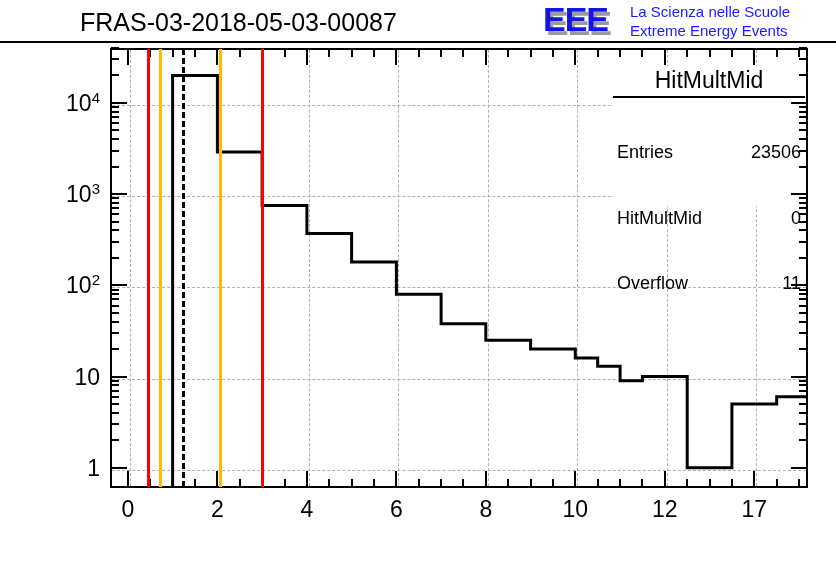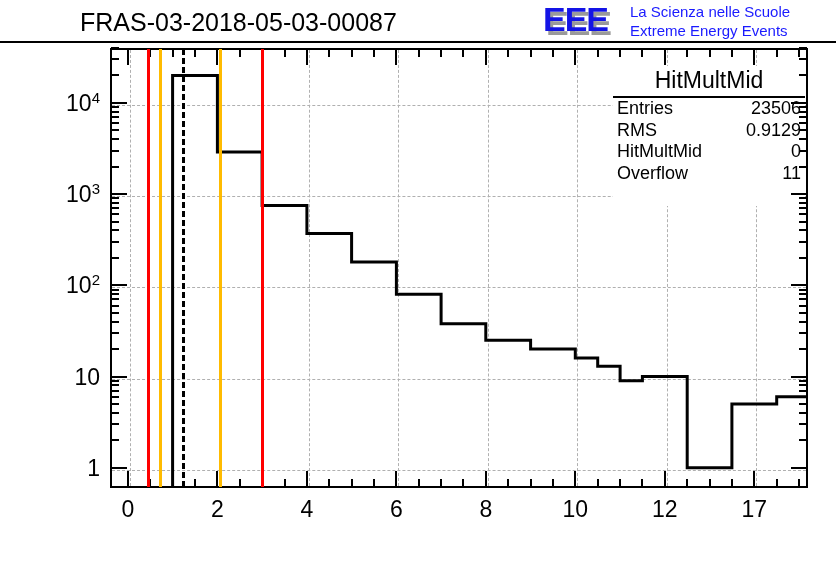--- a/index.html
+++ b/index.html
@@ -73,21 +73,21 @@
     position:absolute;left:613px;top:66px;width:192px;height:140px;
     background:#fff;font-size:18px;color:#000;
     box-sizing:border-box;
   }
   #stats .st-title{
     text-align:center;padding-top:1px;padding-bottom:2px;
     border-bottom:2px solid #000;font-size:23px;
   }
   #stats .st-row{
     display:flex;justify-content:space-between;
-    padding:0 4px;line-height:21.5px;
+    padding:0 4px;line-height:21.5px;margin-top:44px;
   }
 </style>
 </head>
 <body>
 
 <div id="canvas">
 
   <div class="title">FRAS-03-2018-05-03-00087</div>
 
   <div class="logo-box">
@@ -117,24 +117,20 @@
     </div>
 
   <div id="hist"></div>
 
   <div id="stats">
     <div class="st-title">HitMultMid</div>
     <div id="stats-rows">
         <div class="st-row">
           <div>Entries</div>
           <div>23506</div>
-        </div>
-        <div class="st-row">
-          <div>RMS</div>
-          <div>0.9129</div>
         </div>
         <div class="st-row">
           <div>HitMultMid</div>
           <div>0</div>
         </div>
         <div class="st-row">
           <div>Overflow</div>
           <div>11</div>
         </div>
       </div>

